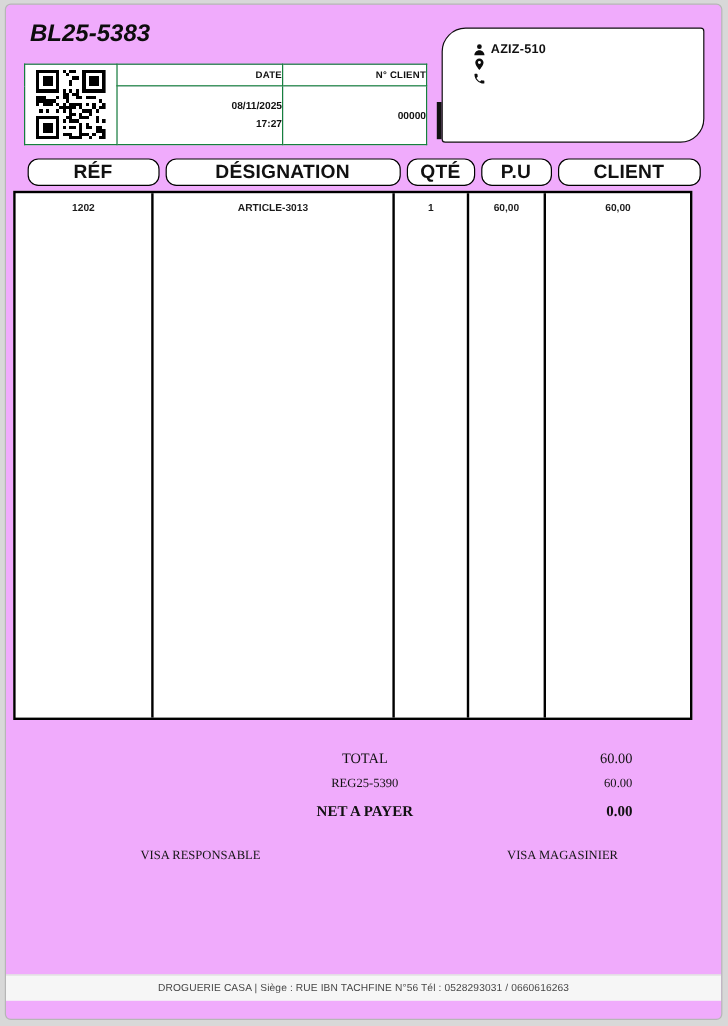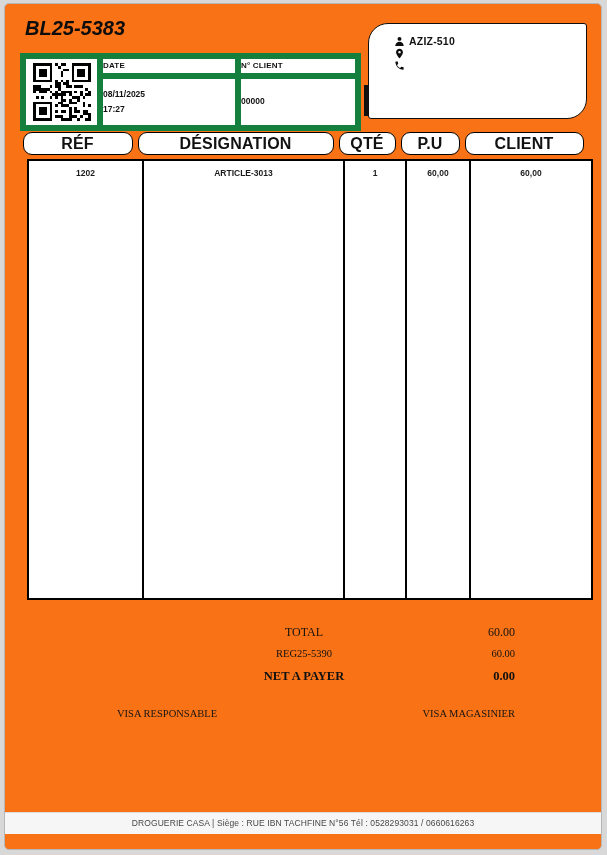--- a/index.html
+++ b/index.html
@@ -7,21 +7,21 @@
   body {
     background: #d8d8d8;
     font-family: "Liberation Sans", sans-serif;
     color: #111;
     position: relative;
   }
   .page {
     position: absolute;
     left: 4px; top: 3px;
     width: 598px; height: 847px;
-    background: #f97316;
+    background: #f0abfc;
     border: 1px solid #b6b6b6;
     border-radius: 5px;
     overflow: hidden;
   }
 
   
   .doc-title {
     position: absolute;
     left: 20px; top: 13px;
     font-size: 20px;
@@ -31,22 +31,22 @@
   }
 
   
   .info-table {
     position: absolute;
     left: 15px; top: 49px;
     border-collapse: collapse;
     table-layout: fixed;
   }
   .info-table td {
-    border: 6px solid #15803d;
-    text-align: left;
+    border: 1px solid #15803d;
+    text-align: right;
     vertical-align: middle;
     background: #fff;
     padding: 0;
   }
   .qr-cell   { width: 77px; }
   .date-col  { width: 138px; }
   .client-col{ width: 120px; }
   .info-label { height: 18px; font-size: 8px; font-weight: 700; letter-spacing: .2px; }
   .info-value { height: 48px; font-size: 8.5px; font-weight: 700; line-height: 15px; }
   .qr-wrap { display: flex; align-items: center; justify-content: center; height: 66px; }
@@ -90,42 +90,42 @@
     border: 1.6px solid #000;
     border-radius: 9px;
     background: #fff;
     display: flex; align-items: center; justify-content: center;
     font-size: 16px; font-weight: 700; letter-spacing: .2px;
   }
 
   
   .items-body {
     position: absolute;
-    left: 22px; top: 155px;
+    left: 6px; top: 155px;
     width: 566px; height: 441px;
     border: 2.5px solid #000;
     background: #fff;
     display: grid;
     grid-template-columns: 115px 201px 62px 64px auto;
   }
   .items-col {
     border-right: 2.2px solid #000;
     text-align: center;
     padding-top: 7px;
     font-size: 8.5px;
     font-weight: 600;
     color: #1c1c1c;
   }
   .items-col:last-child { border-right: none; }
 
   
   .totals { position: absolute; left: 0; top: 617px; width: 598px; font-family: Liberation Serif, serif; }
   .trow { position: relative; }
   .trow .lab { display: block; width: 100%; text-align: center; }
-  .trow .val { position: absolute; right: 88px; top: 0; text-align: center; }
+  .trow .val { position: absolute; right: 76px; top: 0; text-align: center; }
   .trow-total { height: 22px; font-size: 12px; }
   .trow-total .lab, .trow-total .val { line-height: 22px; }
   .trow-reg { height: 21px; font-size: 10.5px; }
   .trow-reg .lab, .trow-reg .val { line-height: 21px; }
   .trow-net { height: 25px; font-size: 12.5px; font-weight: 700; }
   .trow-net .lab, .trow-net .val { line-height: 25px; }
   .visa-row {
     margin-top: 15px;
     display: flex; justify-content: space-between;
     padding: 0 88px 0 112px;

